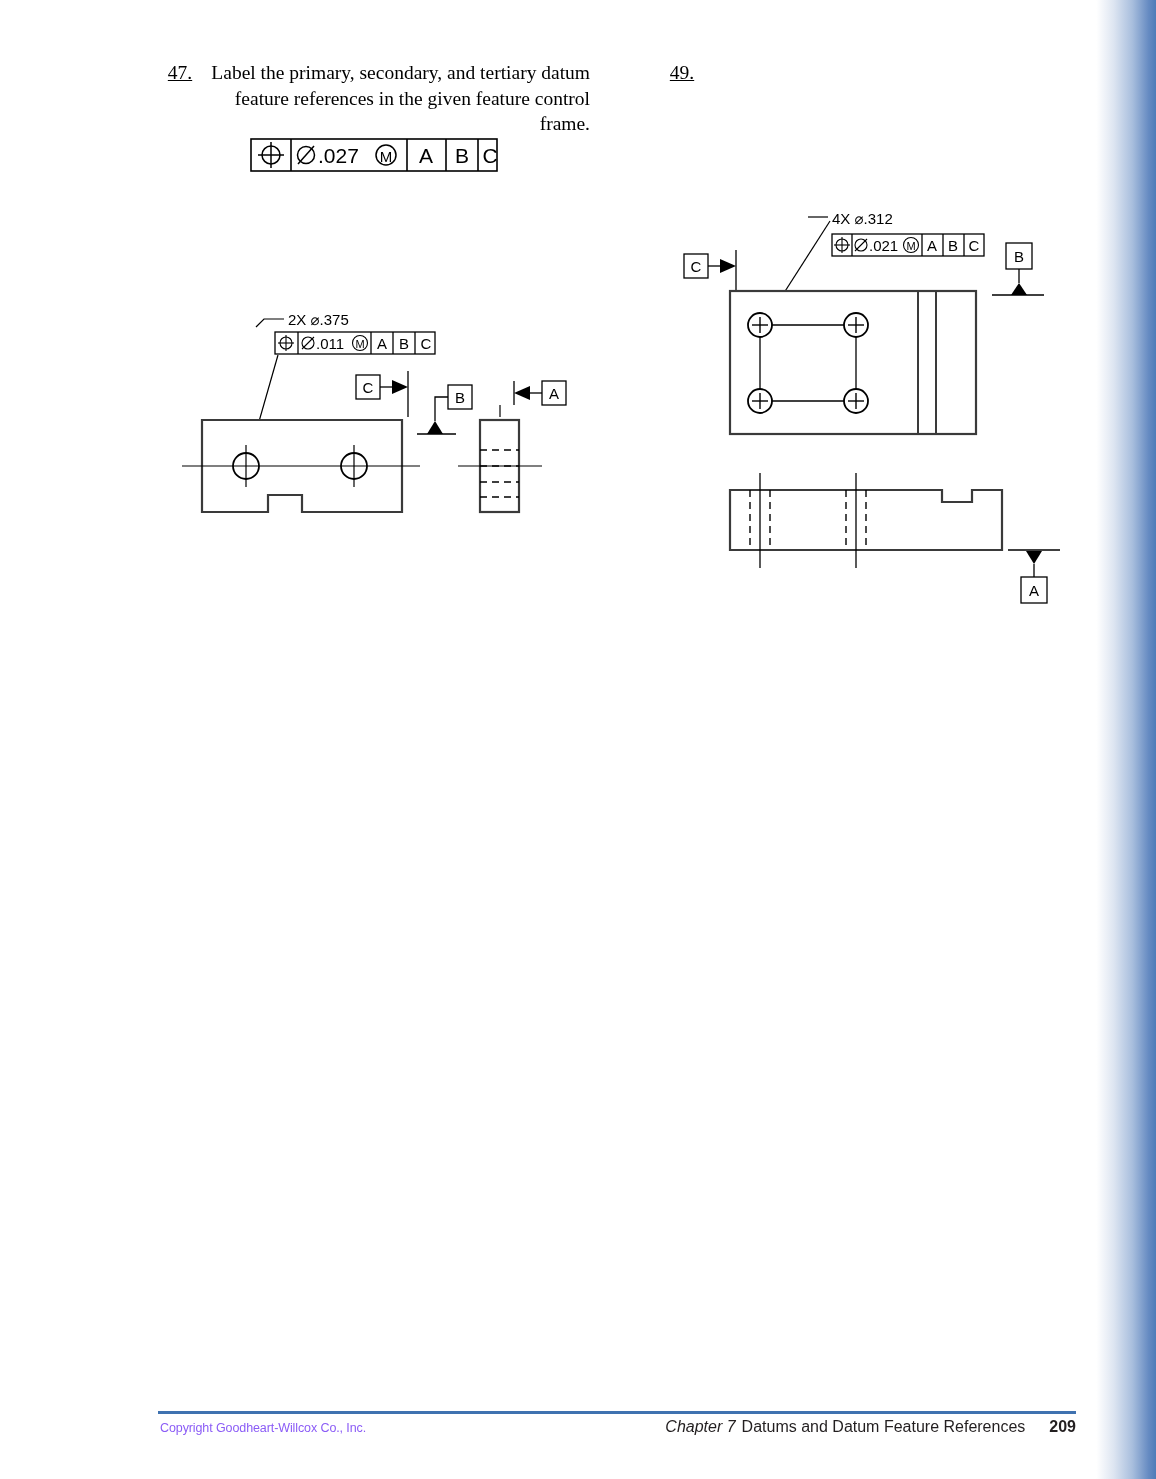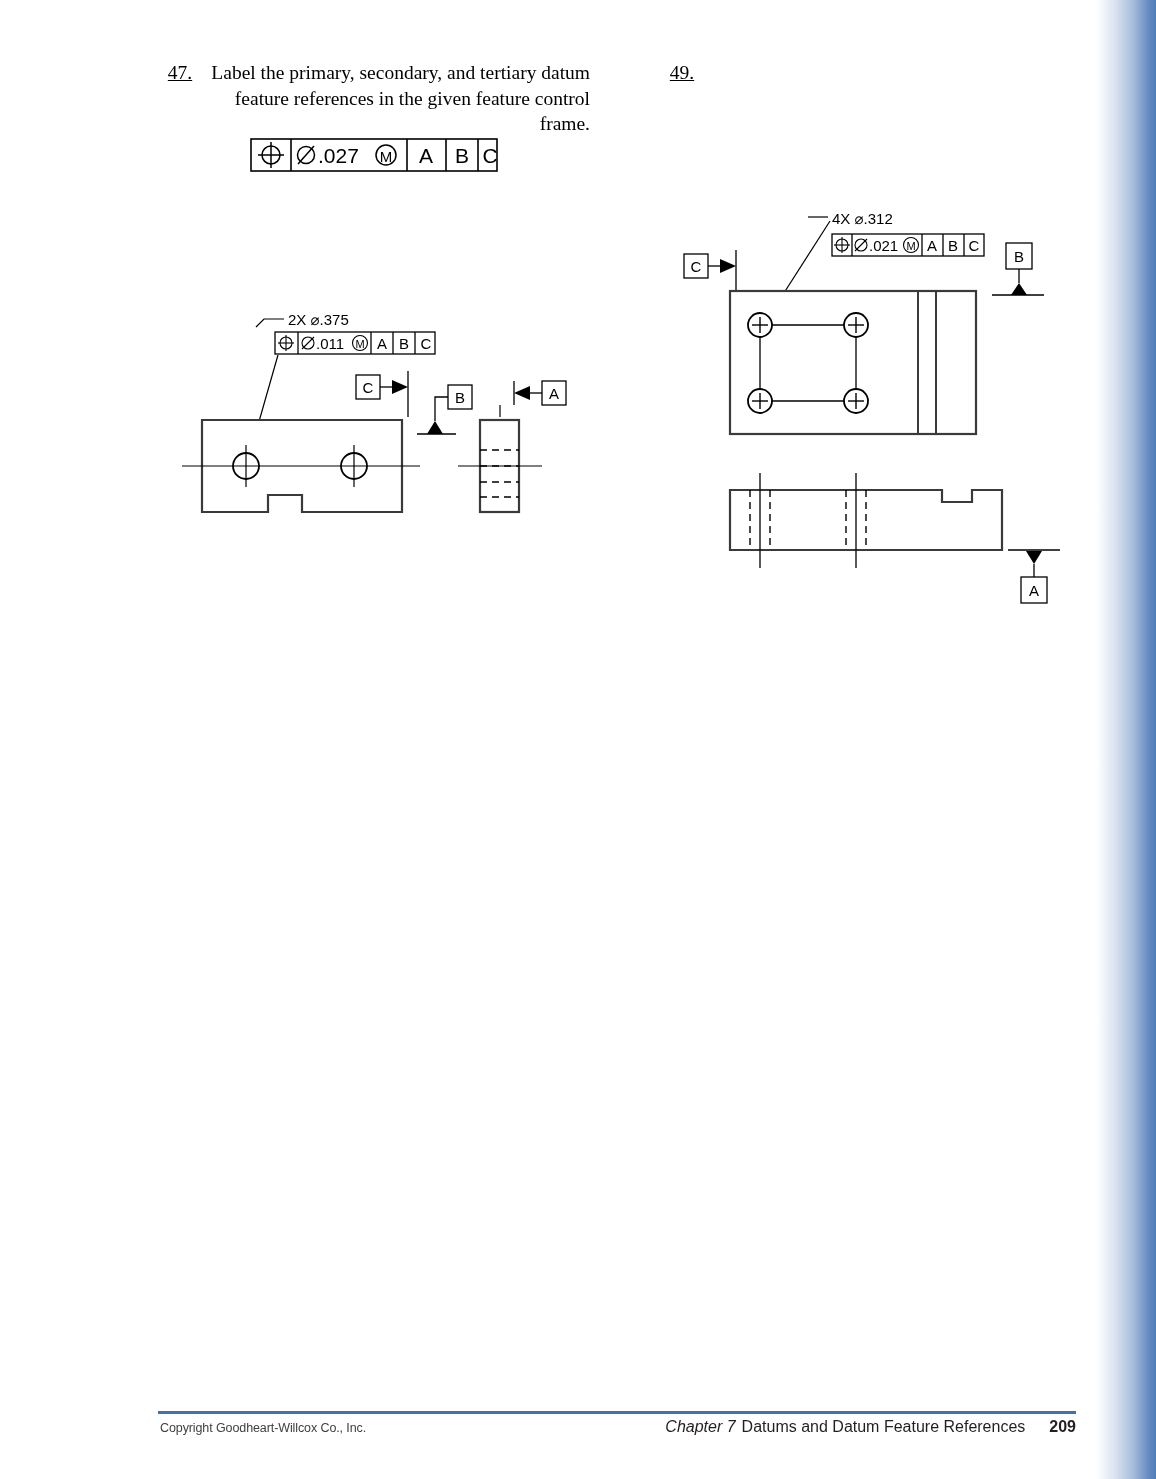--- a/index.html
+++ b/index.html
@@ -74,21 +74,21 @@
     width: 918px;
     height: 3px;
     background: #3f72b0;
   }
   .footer-left {
     position: absolute;
     left: 160px;
     top: 1421px;
     font-family: "Liberation Sans", sans-serif;
     font-size: 12.5px;
-    color: #404040;
+    color: #8b5cf6;
     letter-spacing: -0.1px;
   }
   .footer-right {
     position: absolute;
     right: 80px;
     top: 1418px;
     font-family: "Liberation Sans", sans-serif;
     font-size: 16px;
     color: #231f20;
     white-space: nowrap;

